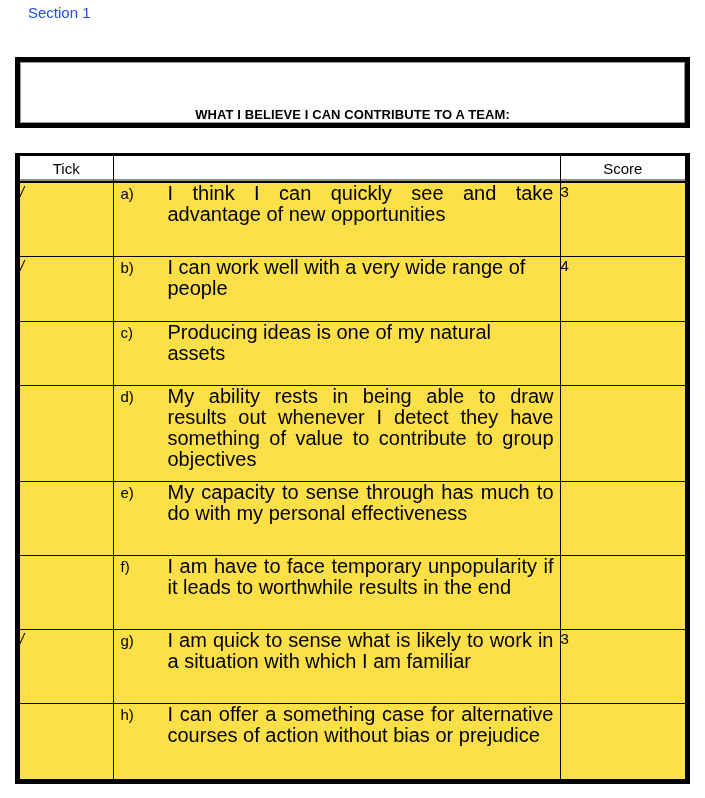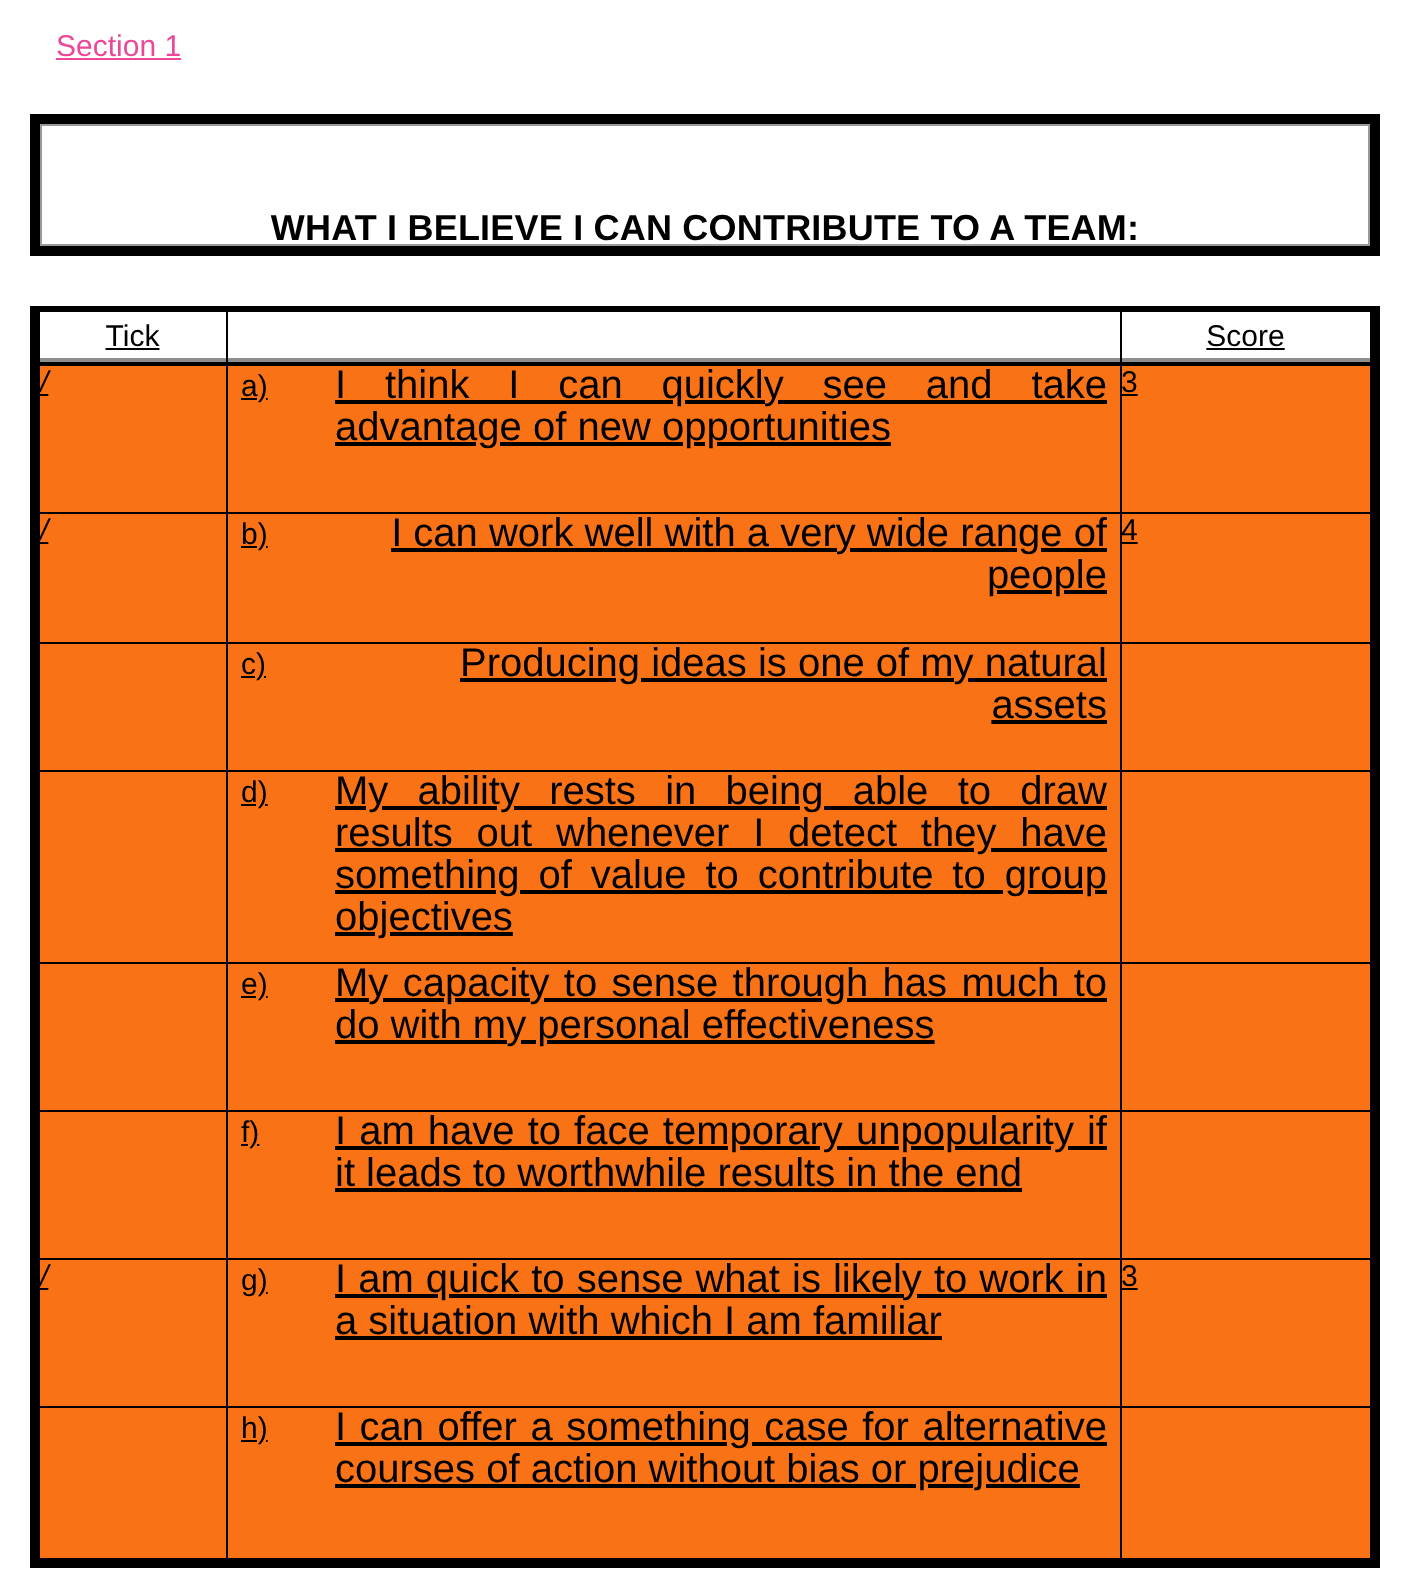--- a/index.html
+++ b/index.html
@@ -13,26 +13,25 @@
     font-family: "Liberation Sans", sans-serif;
     color: #000000;
     position: relative;
     overflow: hidden;
   }
 
   
   .section-label {
     position: absolute;
     left: 28px;
-    top: 15px;
+    top: 4px;
     font-size: 15px;
     line-height: 18px;
-    color: #ec4899;
+    color: #1d4ed8;
     white-space: nowrap;
-    text-decoration: underline;
   }
 
   
   .title-box {
     position: absolute;
     left: 15px;
     top: 57px;
     width: 675px;
     height: 71px;
     box-sizing: border-box;
@@ -44,21 +43,21 @@
     width: 100%;
     height: 100%;
     box-sizing: border-box;
     border: 1px solid #9a9a9a;
     display: flex;
     align-items: center;
     justify-content: center;
     background: #ffffff;
   }
   .title-text {
-    font-size: 18px;
+    font-size: 13px;
     font-weight: bold;
     letter-spacing: 0.1px;
     text-align: left;
     white-space: nowrap;
     margin-top: 44px;
   }
 
   
   .table-wrap {
     position: absolute;
@@ -71,22 +70,21 @@
     border-right: 5px solid #000000;
     border-top: 3px solid #000000;
     border-bottom: 5px solid #000000;
     background: #ffffff;
   }
   .tbl {
     width: 100%;
     height: 100%;
     border-collapse: collapse;
     table-layout: fixed;
-    background: #f97316;
-    text-decoration: underline;
+    background: #fde047;
   }
   .tbl td, .tbl th {
     padding: 0;
     margin: 0;
     vertical-align: top;
     font-weight: normal;
   }
 
   
   .hdr-row td {
@@ -143,21 +141,21 @@
   }
   .item-text {
     flex: 1 1 auto;
     font-size: 20px;
     line-height: 21px;
     text-align: justify;
     text-justify: inter-word;
     padding-right: 6px;
   }
   .item-text.single {
-    text-align: right;
+    text-align: left;
   }
 </style>
 </head>
 <body>
 
 <div class="section-label">Section 1</div>
 
 <div class="title-box">
   <div class="title-box-inner">
     <div class="title-text">WHAT I BELIEVE I CAN CONTRIBUTE TO A TEAM:</div>

